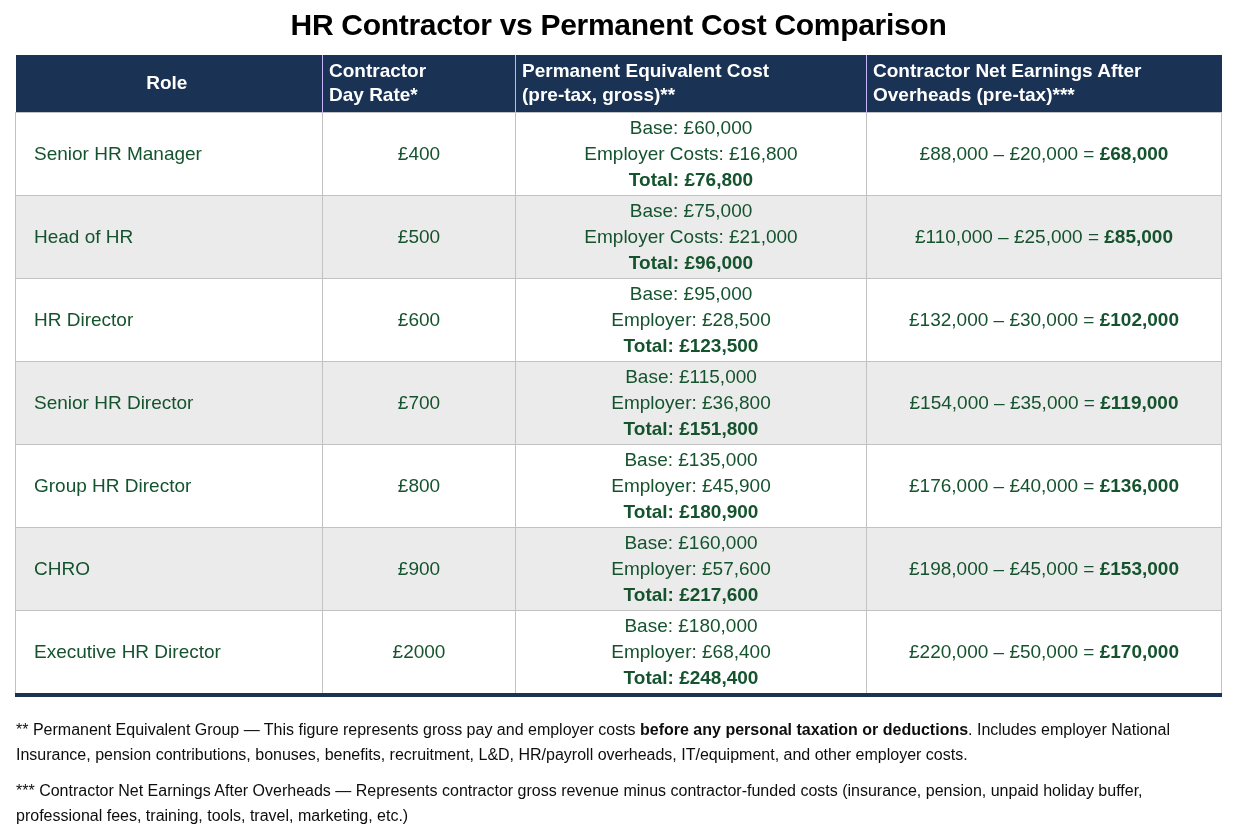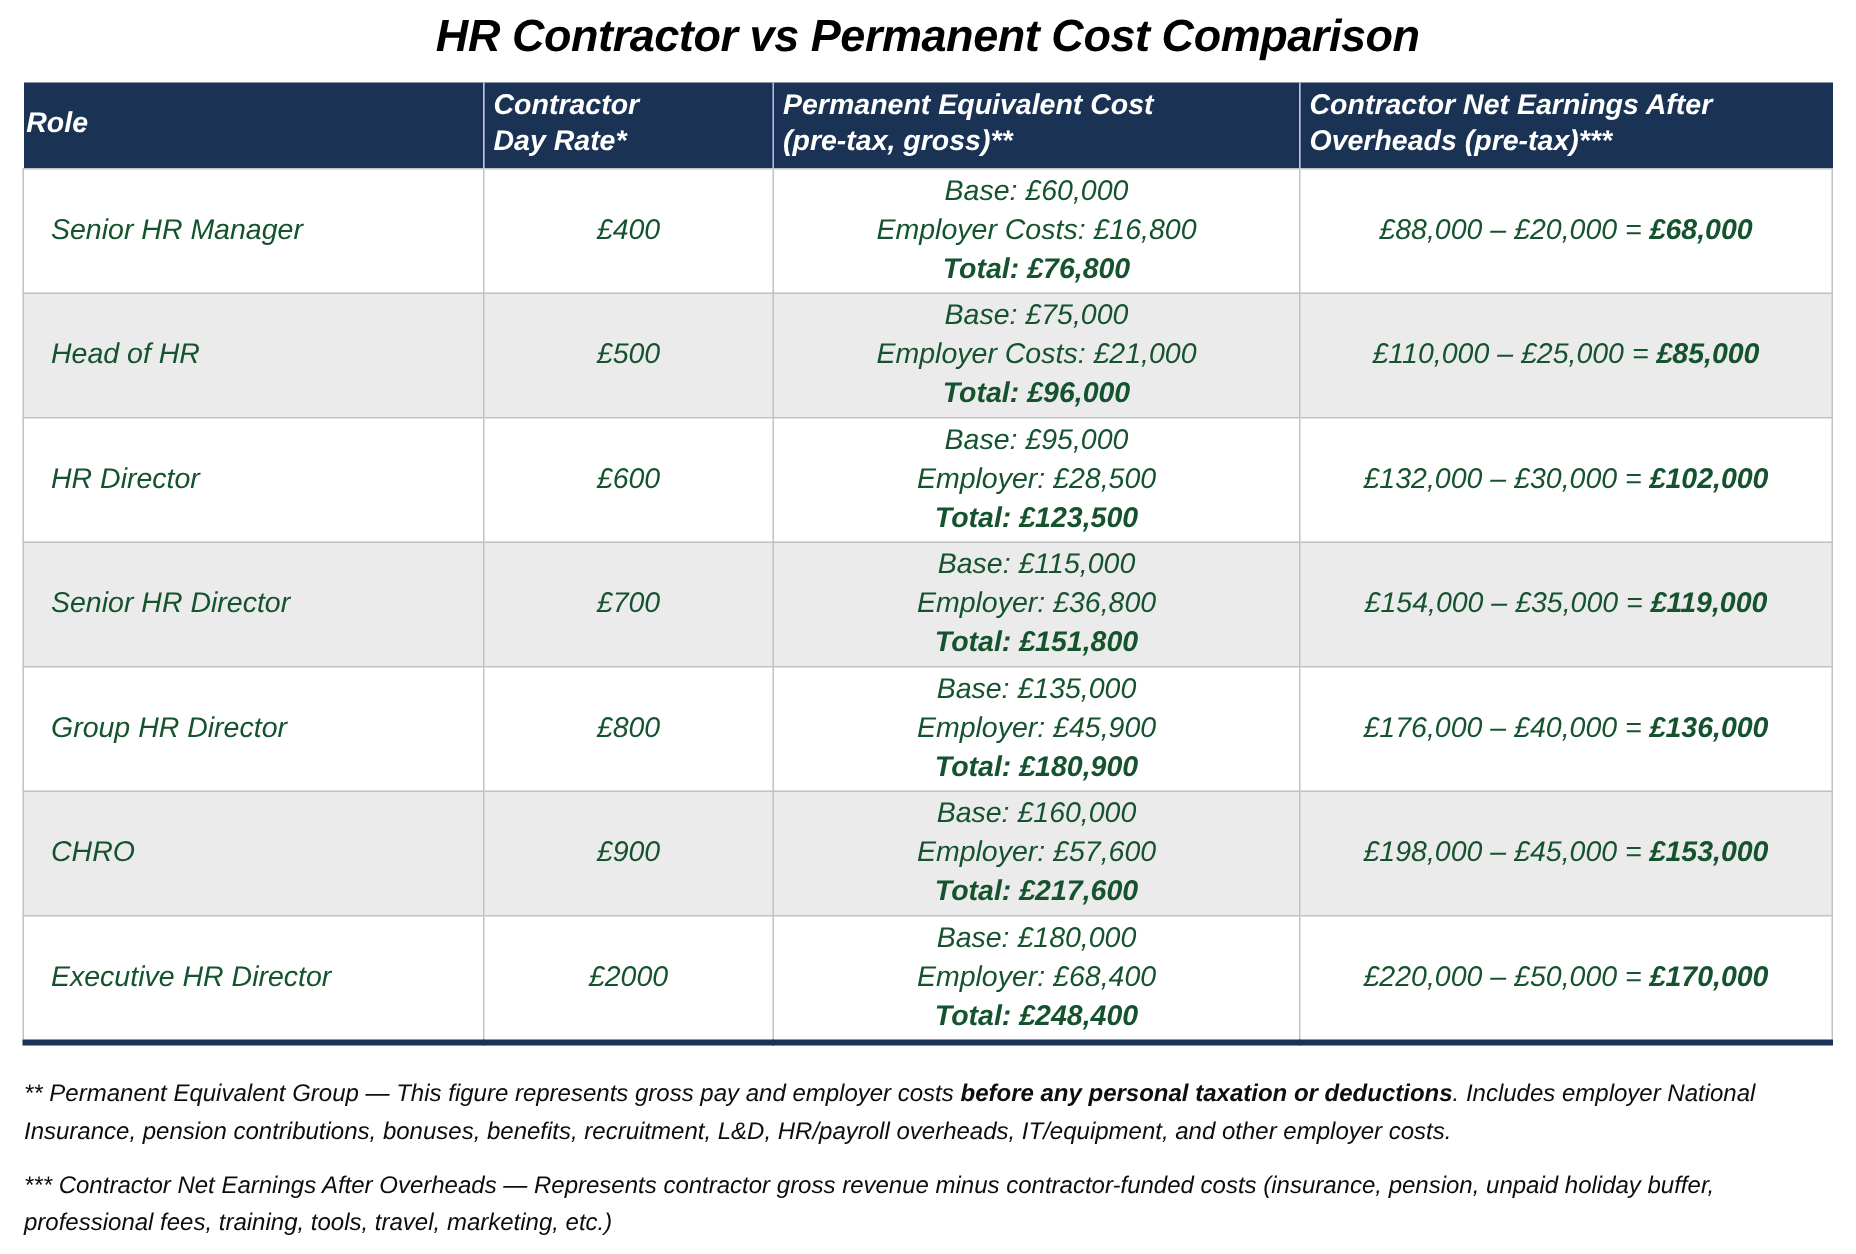--- a/index.html
+++ b/index.html
@@ -3,21 +3,20 @@
 <meta charset="utf-8">
 <style>
   * { box-sizing: border-box; }
   html, body { margin: 0; padding: 0; background: #ffffff; }
   .page {
     width: 1237px;
     height: 836px;
     font-family: "Liberation Sans", sans-serif;
     color: #000;
     overflow: hidden;
-    font-style: italic;
   }
   .title {
     text-align: center;
     font-size: 30px;
     font-weight: bold;
     margin: 8px 0 13px 0;
     letter-spacing: -0.3px;
     color: #000;
   }
   table.cmp {
@@ -38,21 +37,21 @@
     font-weight: bold;
     height: 57px;
     text-align: left;
     white-space: pre-line;
     line-height: 24px;
     padding: 4px 6px;
     border-left: 1px solid #c4b5fd;
     vertical-align: middle;
   }
   th.role-h {
-    text-align: left;
+    text-align: center;
     padding-left: 2px;
     border-left: none;
   }
   td {
     border: 1px solid #c2c2c2;
     font-size: 19px;
     color: #14532d;
     height: 81px;
     text-align: center;
     vertical-align: middle;

